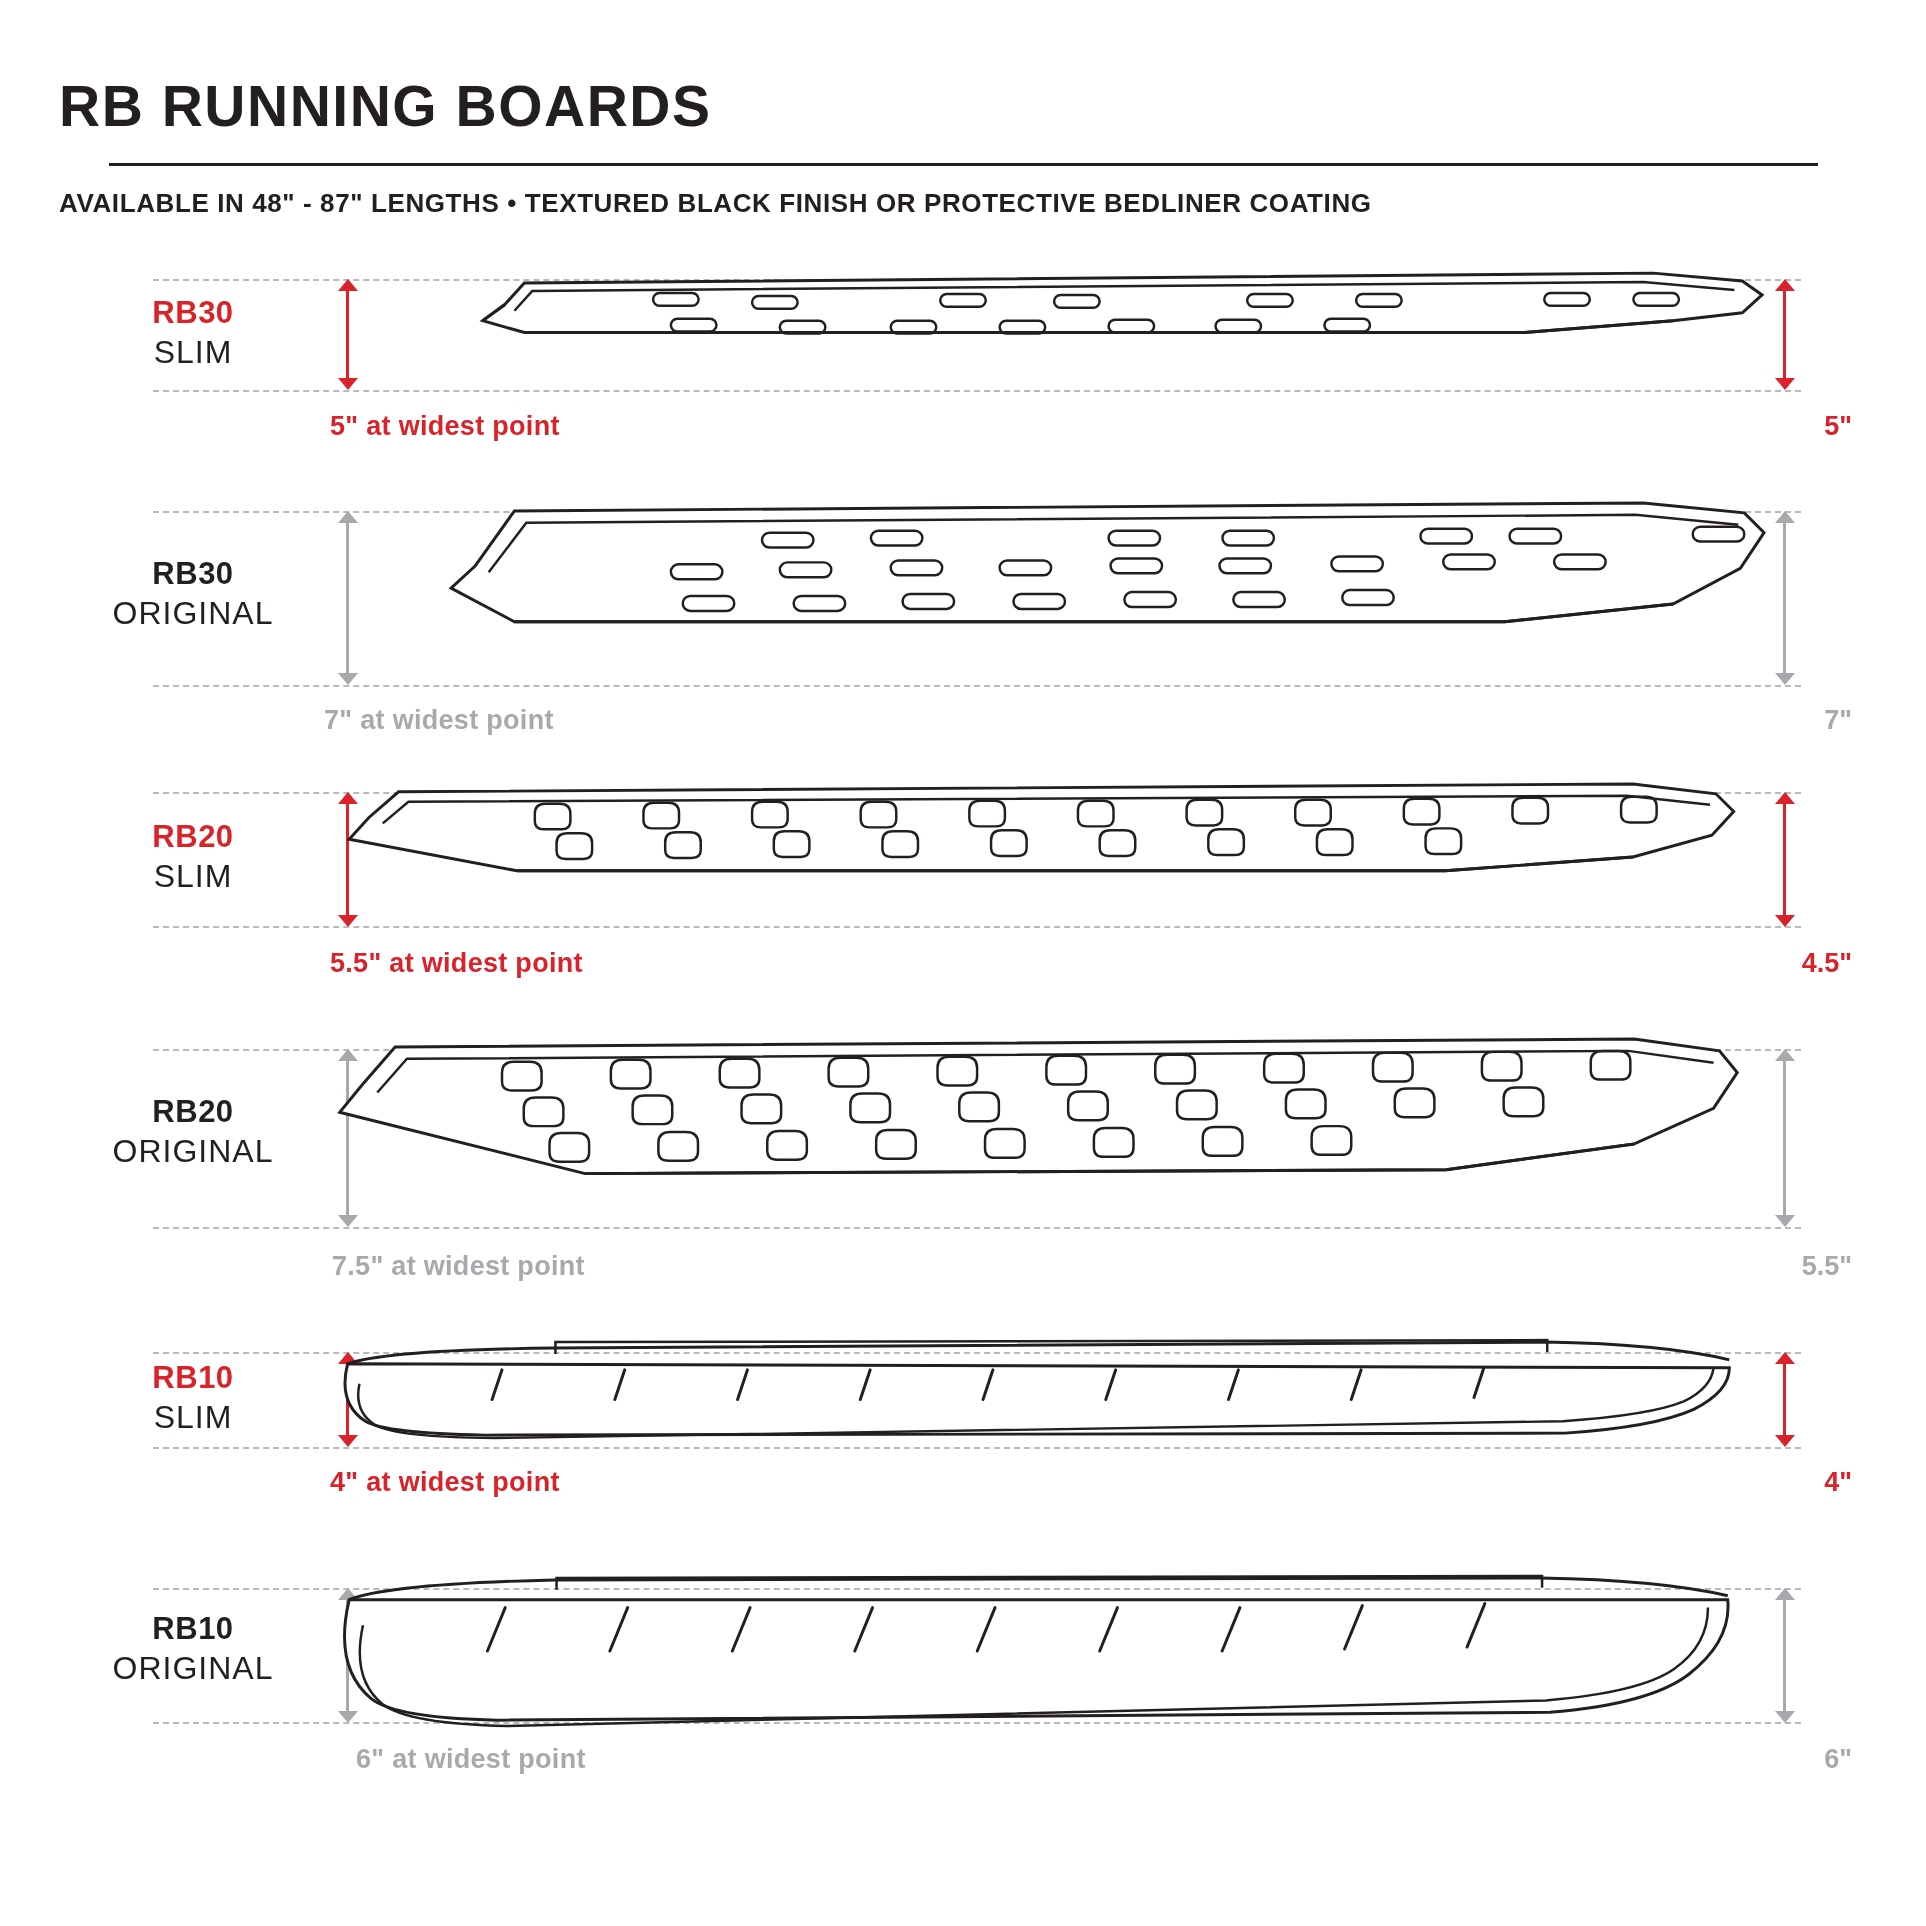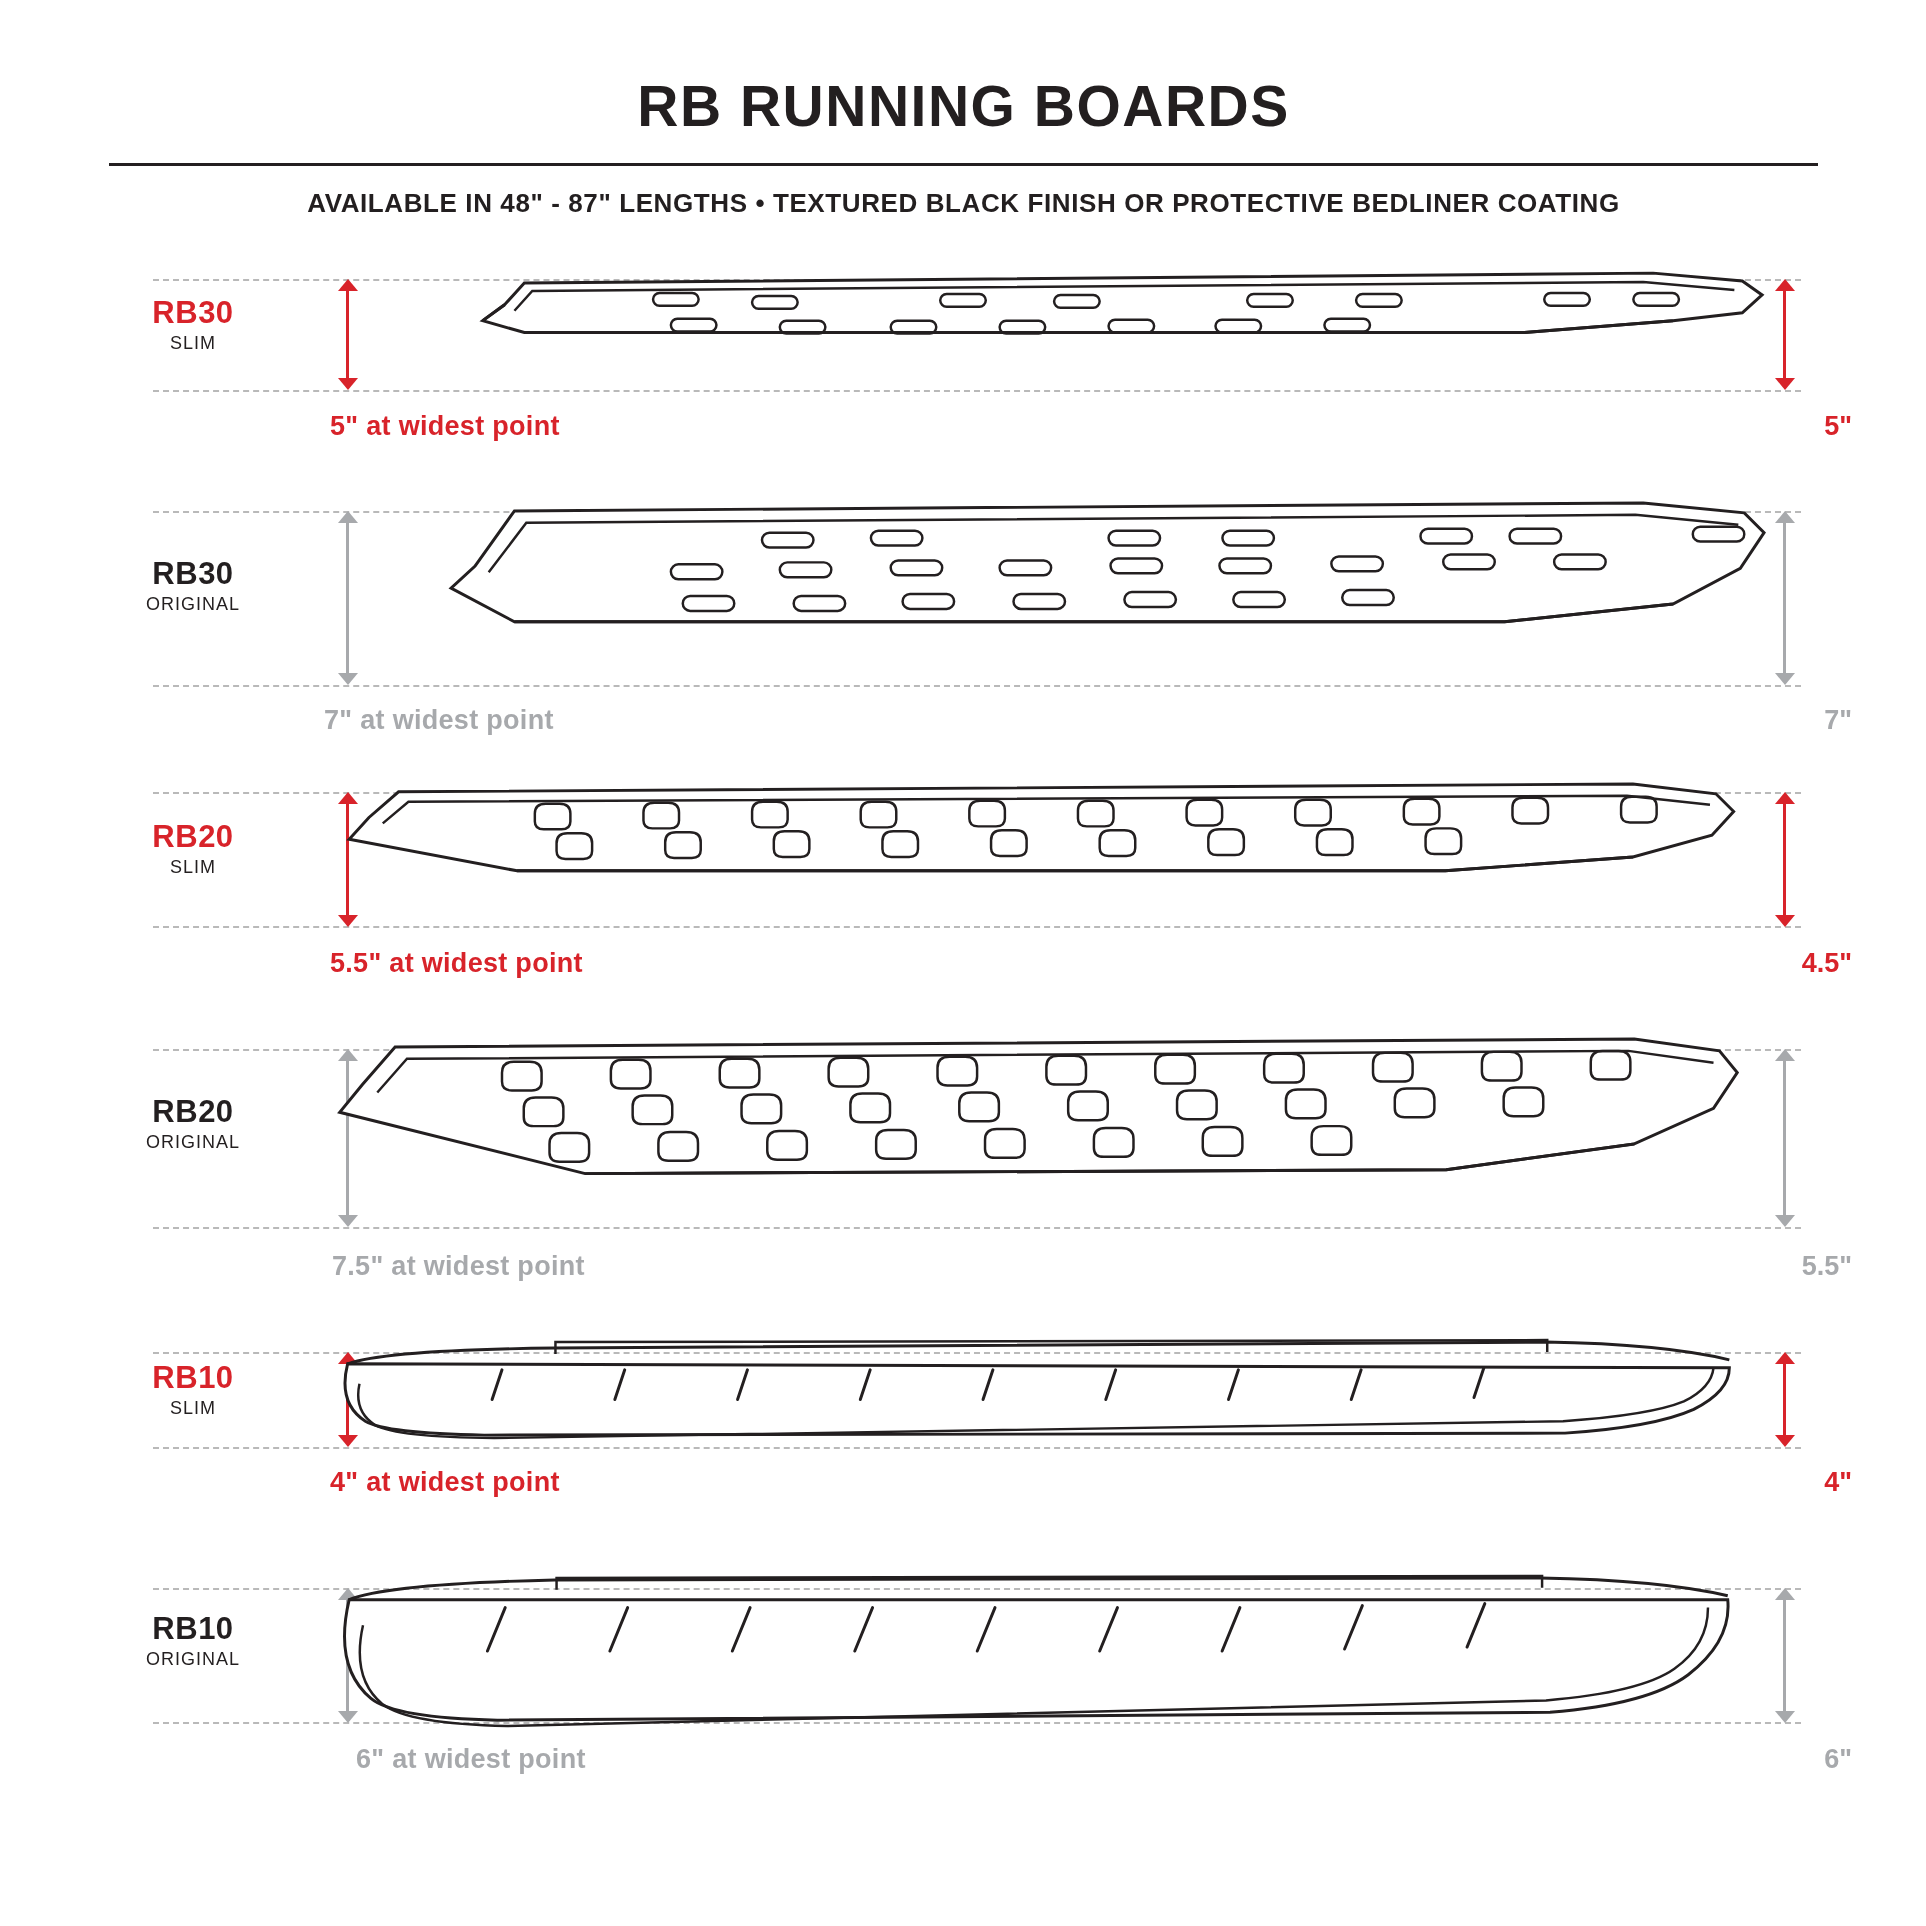--- a/index.html
+++ b/index.html
@@ -18,21 +18,21 @@
     position: relative;
     width: 1927px;
     height: 1927px;
     box-sizing: border-box;
     padding: 0 59px;
   }
 
   
   .header {
     padding-top: 77px;
-    text-align: center;
+    text-align: left;
   }
   .title {
     font-size: 57px;
     font-weight: bold;
     letter-spacing: 1.5px;
     color: #231f20;
     line-height: 1.05;
   }
   .rule {
     height: 3px;
@@ -64,21 +64,21 @@
     width: 188px;
     text-align: center;
   }
   .label-main {
     font-size: 31px;
     font-weight: bold;
     letter-spacing: 0.5px;
     line-height: 1;
   }
   .label-sub {
-    font-size: 18px;
+    font-size: 32px;
     font-weight: normal;
     letter-spacing: 1px;
     line-height: 1.25;
     margin-top: 4px;
   }
   .red { color: #d8232a; }
   .black { color: #231f20; }
 
   
   .guide {

